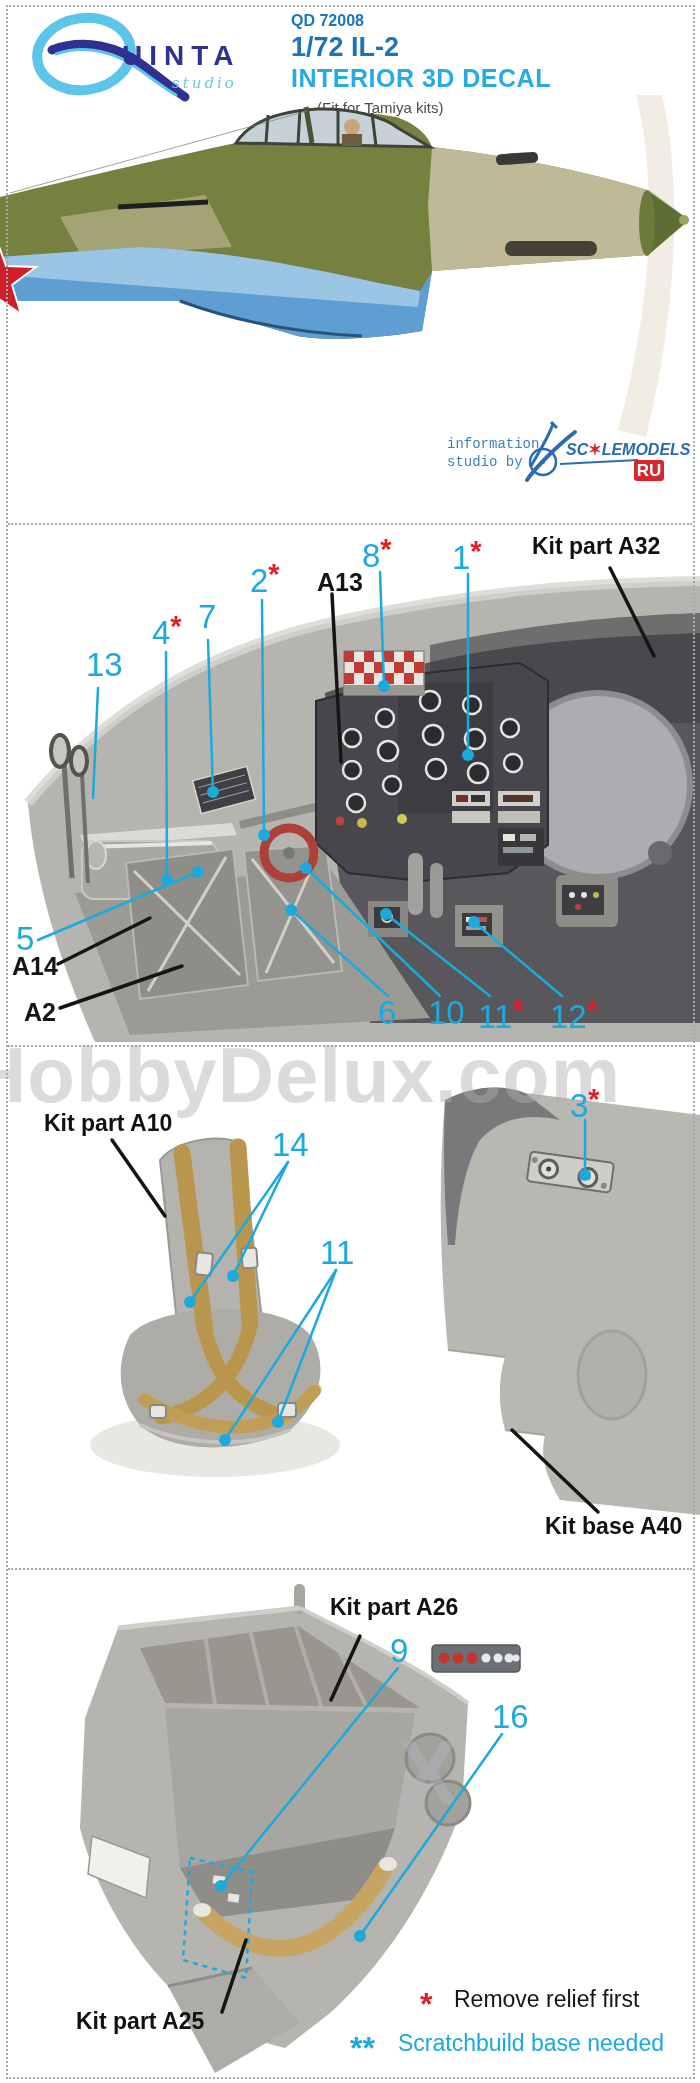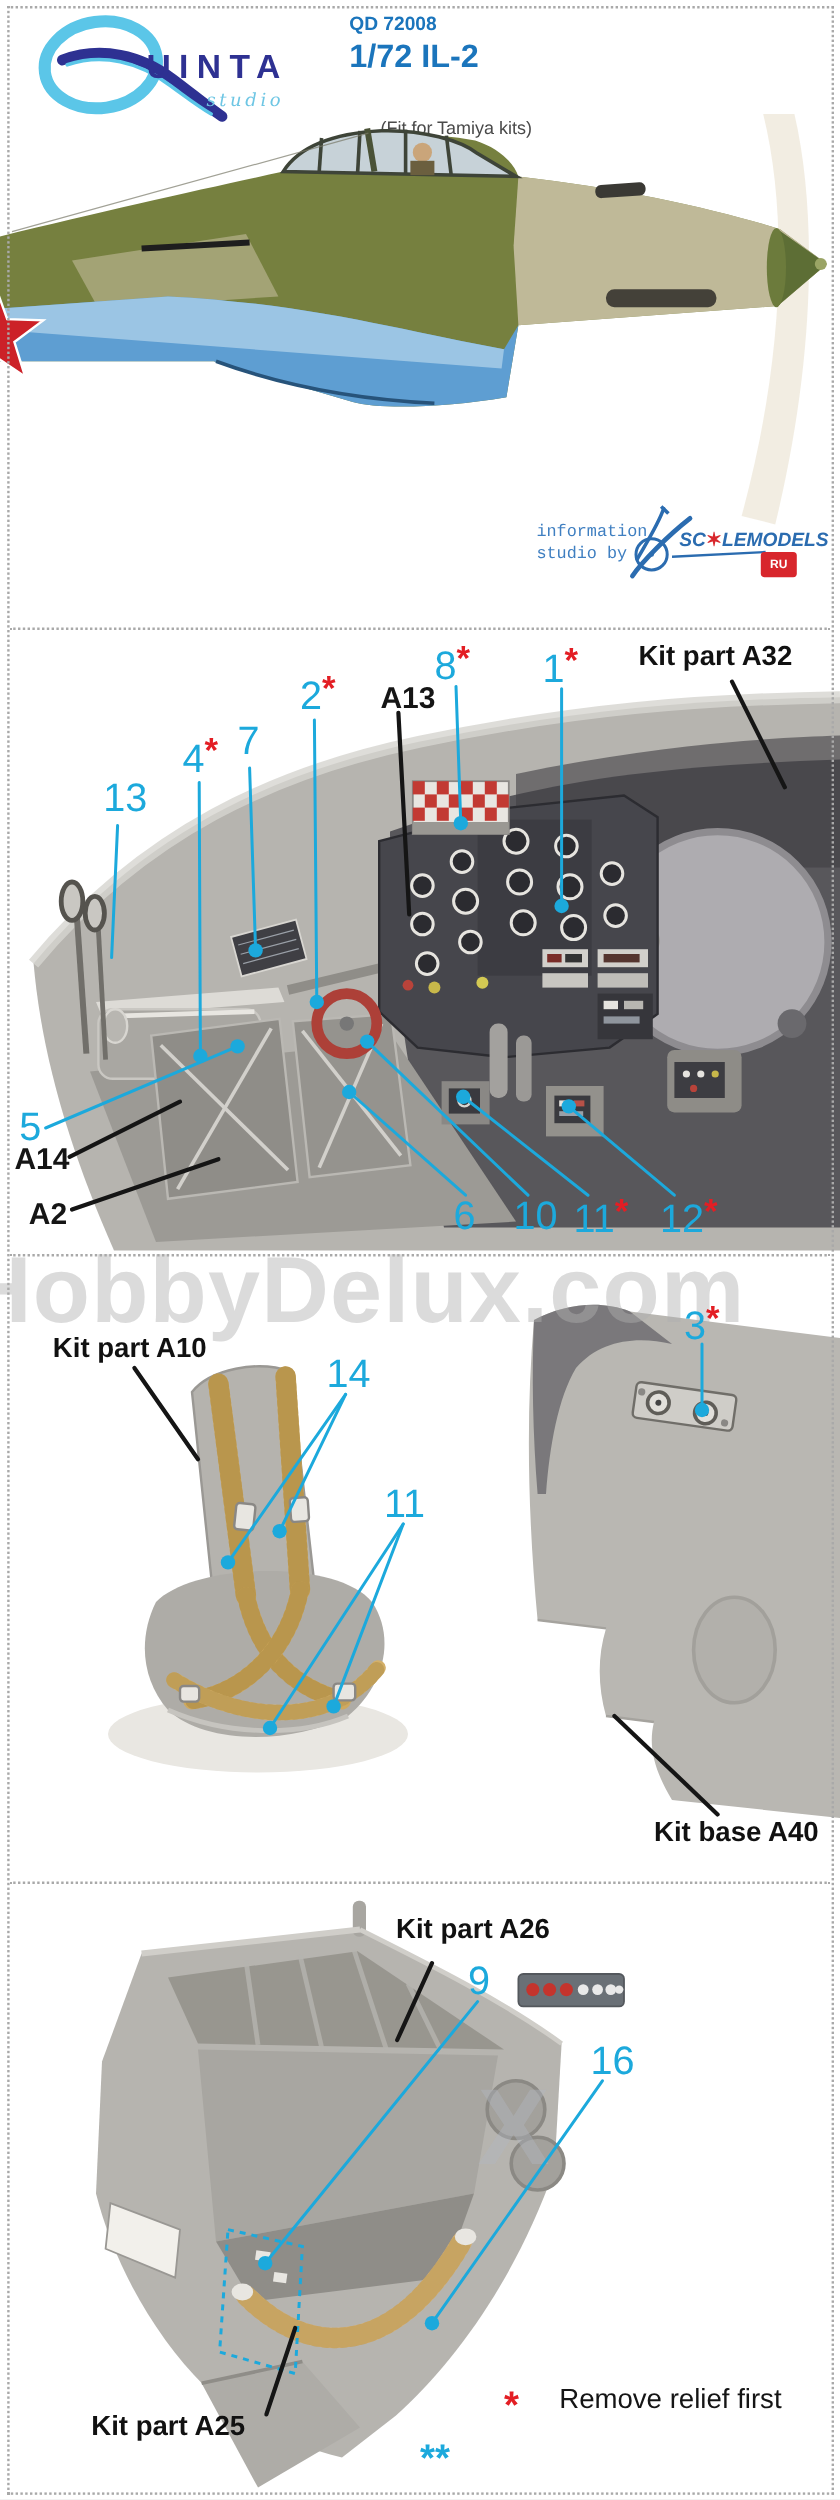--- a/index.html
+++ b/index.html
@@ -13,29 +13,29 @@
   
   .hdr-code{position:absolute;left:291px;top:12px;font-size:16px;font-weight:bold;color:#1b75bc;}
   .hdr-title{position:absolute;left:291px;top:32px;font-size:27px;font-weight:bold;color:#1b75bc;}
   .hdr-sub{position:absolute;left:291px;top:64px;font-size:25px;font-weight:bold;color:#29abe2;letter-spacing:.5px;}
   .hdr-fit{position:absolute;left:317px;top:99px;font-size:15px;color:#4a4a4a;}
   
   .sup-line{position:absolute;font-family:"Liberation Mono",monospace;font-size:14px;color:#3f7fc1;}
   .sup-brand{position:absolute;font-size:16px;font-weight:bold;color:#2b6cb0;font-style:italic;}
   .sup-star{color:#d8262c;font-style:normal;}
   .ru-box{position:absolute;left:634px;top:460px;width:30px;height:21px;background:#d8262c;border-radius:3px;
-          color:#fff;font-size:10px;font-weight:bold;text-align:center;line-height:21px;z-index:3;}
+          color:#fff;font-size:17px;font-weight:bold;text-align:center;line-height:21px;z-index:3;}
   
   .co{position:absolute;font-size:33px;color:#1ca9dc;z-index:7;white-space:nowrap;line-height:1;}
   .co .ast{color:#e31e24;font-weight:bold;font-size:29px;vertical-align:8px;}
   .plabel{position:absolute;font-size:25px;font-weight:bold;color:#151515;z-index:7;white-space:nowrap;line-height:1;text-align:center;}
   .kit{position:absolute;font-size:23px;font-weight:bold;color:#111;z-index:7;white-space:nowrap;line-height:1;}
   
   .leg-mark-red{position:absolute;font-size:32px;font-weight:bold;color:#e31e24;z-index:7;line-height:1;}
-  .leg-text-dark{position:absolute;font-size:23px;color:#151515;z-index:7;line-height:1;margin-left:12px;}
+  .leg-text-dark{position:absolute;font-size:23px;color:#151515;z-index:7;line-height:1;}
   .leg-mark-cyan{position:absolute;font-size:32px;font-weight:bold;color:#1ca9dc;z-index:7;line-height:1;}
   .leg-text-cyan{position:absolute;font-size:23px;color:#1ca9dc;z-index:7;line-height:1;}
   
   .wm-main{position:absolute;left:-30px;top:1030px;font-size:78px;font-weight:bold;
            color:rgba(175,175,175,.45);white-space:nowrap;z-index:5;letter-spacing:1px;}
   .wm-frag{position:absolute;font-weight:bold;color:rgba(178,184,194,.42);z-index:5;white-space:nowrap;}
   svg{display:block;}
   .photo{position:absolute;z-index:1;}
   .leaders{position:absolute;left:0;top:0;z-index:6;pointer-events:none;}
 </style>
@@ -50,20 +50,21 @@
 
   <svg class="abs" style="left:22px;top:8px;z-index:2" width="250" height="95" viewBox="0 0 250 95">
     <ellipse cx="62" cy="46" rx="47" ry="36" fill="none" stroke="#5bc6e8" stroke-width="10" transform="rotate(-8 62 46)"></ellipse>
     <path d="M30,42 C62,30 96,38 122,58 C138,70 150,80 163,89" fill="none" stroke="#2e3192" stroke-width="9" stroke-linecap="round"></path>
     <path d="M34,46 C64,36 94,44 118,62 C132,72 142,80 154,87" fill="none" stroke="#5bc6e8" stroke-width="3" stroke-linecap="round"></path>
     <text x="100" y="57" font-family="Liberation Sans, sans-serif" font-size="28" font-weight="bold" letter-spacing="7" fill="#2e3192">UINTA</text>
     <text x="150" y="80" font-family="DejaVu Serif, serif" font-style="italic" font-size="15" letter-spacing="3" fill="#6ec6e4">studio</text>
   </svg>
   <div class="hdr-code">QD 72008</div>
   <div class="hdr-title">1/72 IL-2</div>
+  <div class="hdr-sub">INTERIOR 3D DECAL</div>
   <div class="hdr-fit">(Fit for Tamiya kits)</div>
 
   <svg class="photo" style="left:0;top:95px" width="700" height="385" viewBox="0 0 700 385">
     <path d="M636,0 C658,90 652,210 618,335 L646,342 C678,212 682,86 662,0 Z" fill="#e8decb" opacity=".55"></path>
     <path d="M0,102 C90,80 180,60 236,48 C262,20 330,10 396,22 C415,28 428,40 432,52 C520,62 600,80 650,96 L689,125 L648,160 L432,176 L422,236 C370,245 315,246 294,240 L178,206 L0,206 Z" fill="#76803f"></path>
     <path d="M432,52 C520,62 600,80 650,96 L689,125 L648,160 L432,176 L428,110 Z" fill="#cdc3a8" opacity=".85"></path>
     <path d="M60,122 L205,100 L232,152 L82,162 Z" fill="#c9bfa2" opacity=".55"></path>
     <path d="M0,162 L140,152 C260,158 340,182 420,196 L432,176 L422,236 C370,245 315,246 294,240 L178,206 L0,206 Z" fill="#5e9ed2"></path>
     <path d="M0,162 L140,152 C260,158 340,182 420,196 L418,212 L0,180 Z" fill="#a6cbe8" opacity=".85"></path>
     <path d="M180,206 C240,228 300,238 362,241" stroke="#27537a" stroke-width="3" fill="none"></path>
@@ -317,20 +318,21 @@
   </svg>
 
   <span class="kit" style="left:330px;top:1596px">Kit part A26</span>
   <span class="co" style="left:390px;top:1634px"><span>9</span></span>
   <span class="co" style="left:492px;top:1700px"><span>16</span></span>
   <span class="kit" style="left:76px;top:2010px">Kit part A25</span>
 
   <span class="leg-mark-red" style="left:420px;top:1988px">*</span>
   <span class="leg-text-dark" style="left:454px;top:1988px">Remove relief first</span>
   <span class="leg-mark-cyan" style="left:350px;top:2032px">**</span>
+  <span class="leg-text-cyan" style="left:398px;top:2032px">Scratchbuild base needed</span>
 
   <svg class="leaders" width="700" height="2083" viewBox="0 0 700 2083">
 
     <g stroke="#1ca9dc" stroke-width="2.5" stroke-linecap="round">
       <line x1="98" y1="688" x2="93" y2="798"></line>
       <line x1="166" y1="652" x2="167" y2="880"></line>
       <line x1="208" y1="640" x2="213" y2="792"></line>
       <line x1="262" y1="600" x2="264" y2="835"></line>
       <line x1="380" y1="572" x2="384" y2="686"></line>
       <line x1="468" y1="574" x2="468" y2="755"></line>

